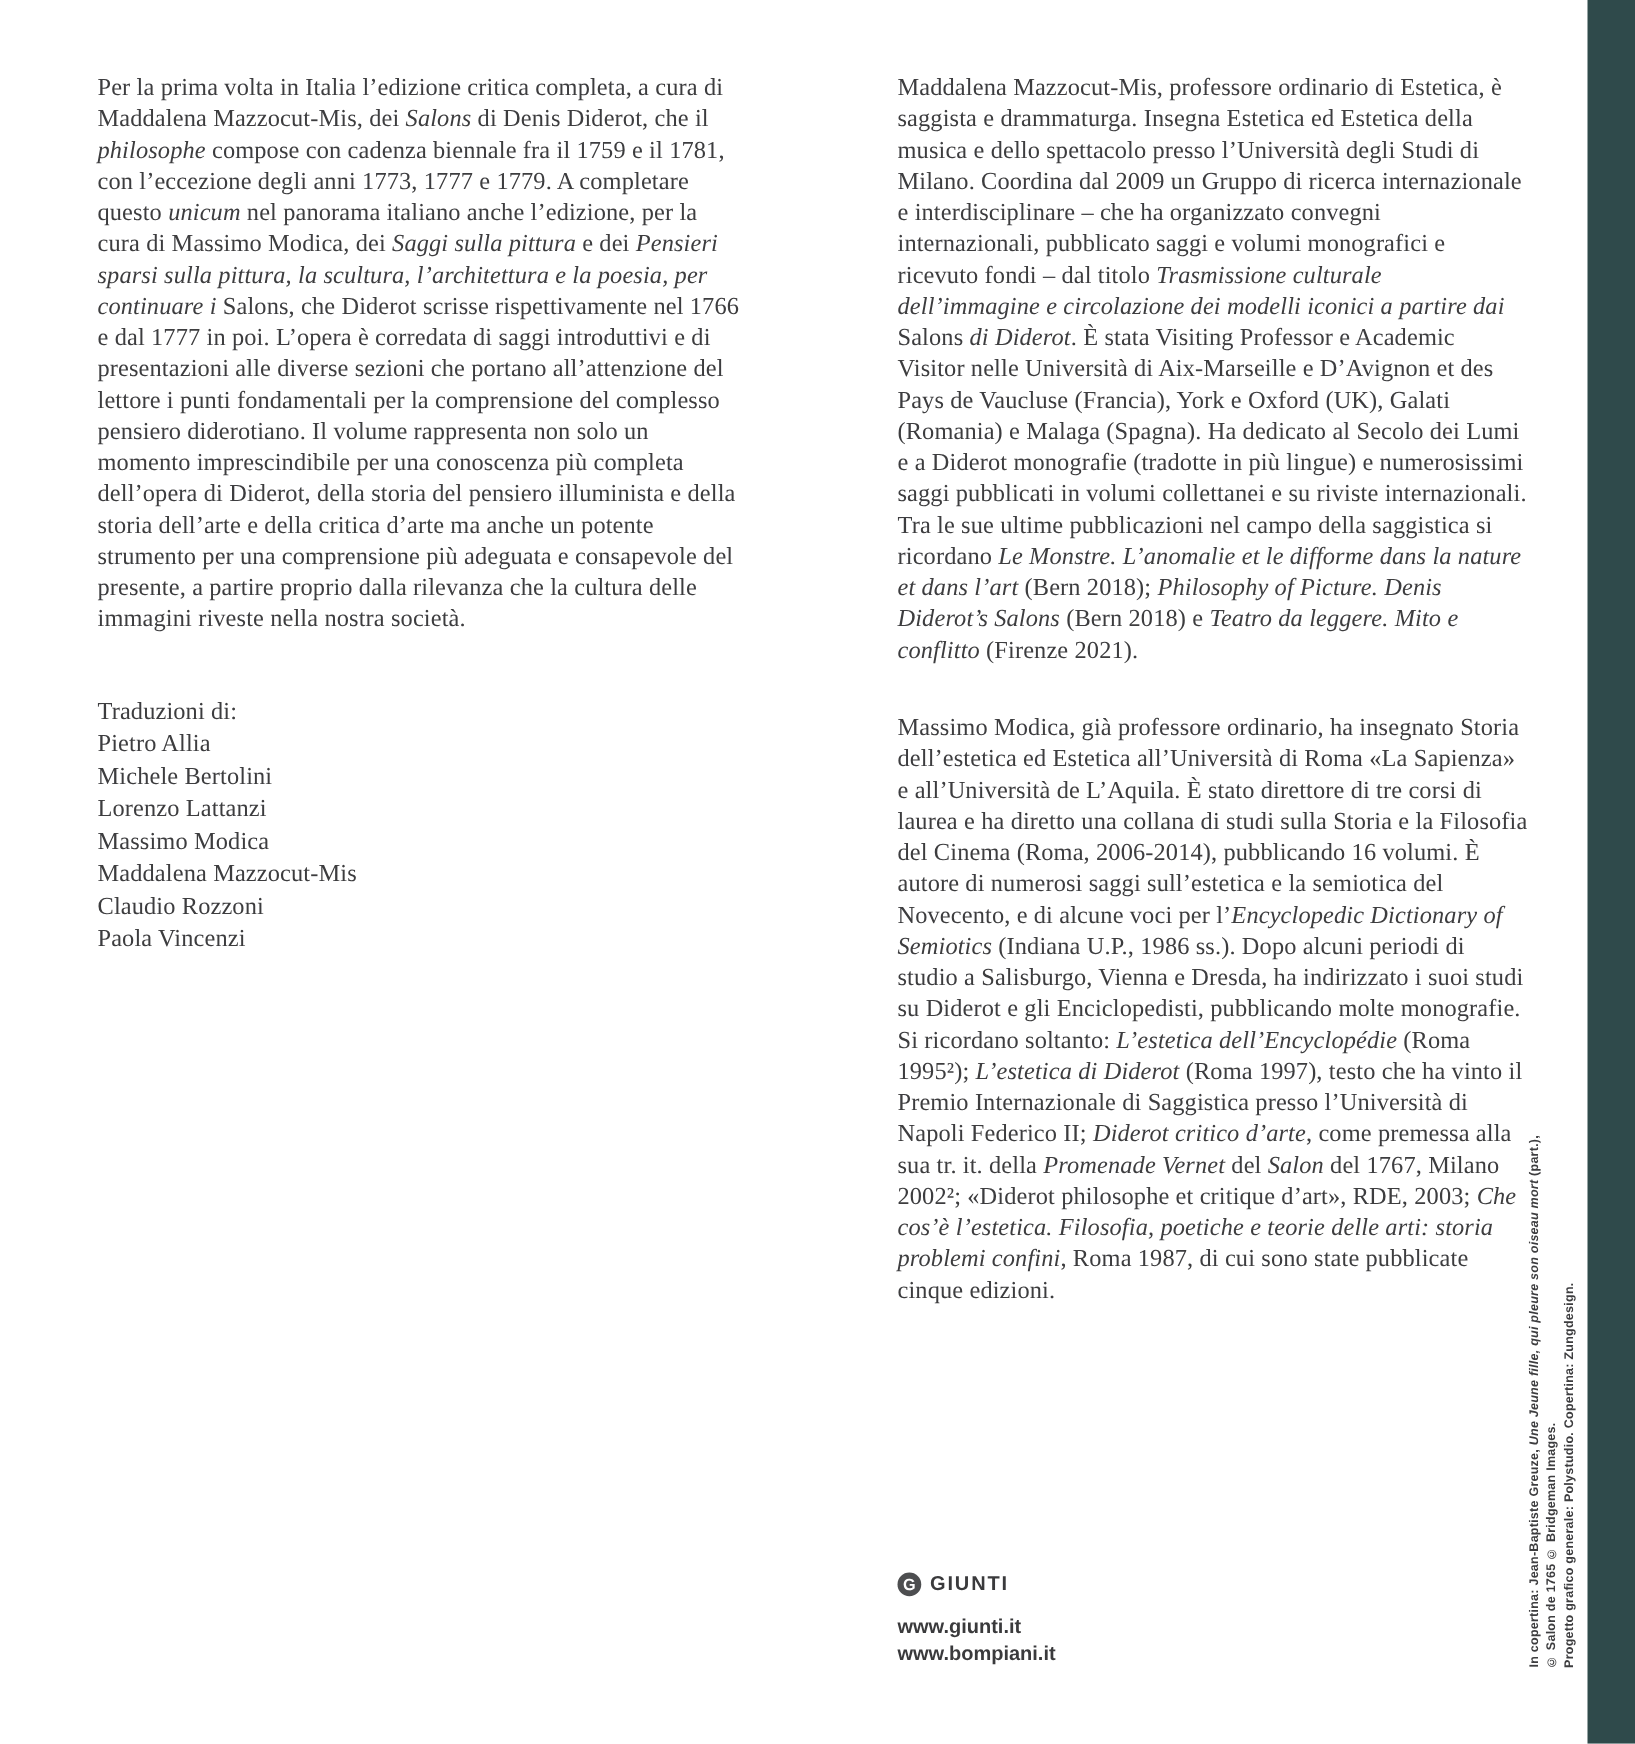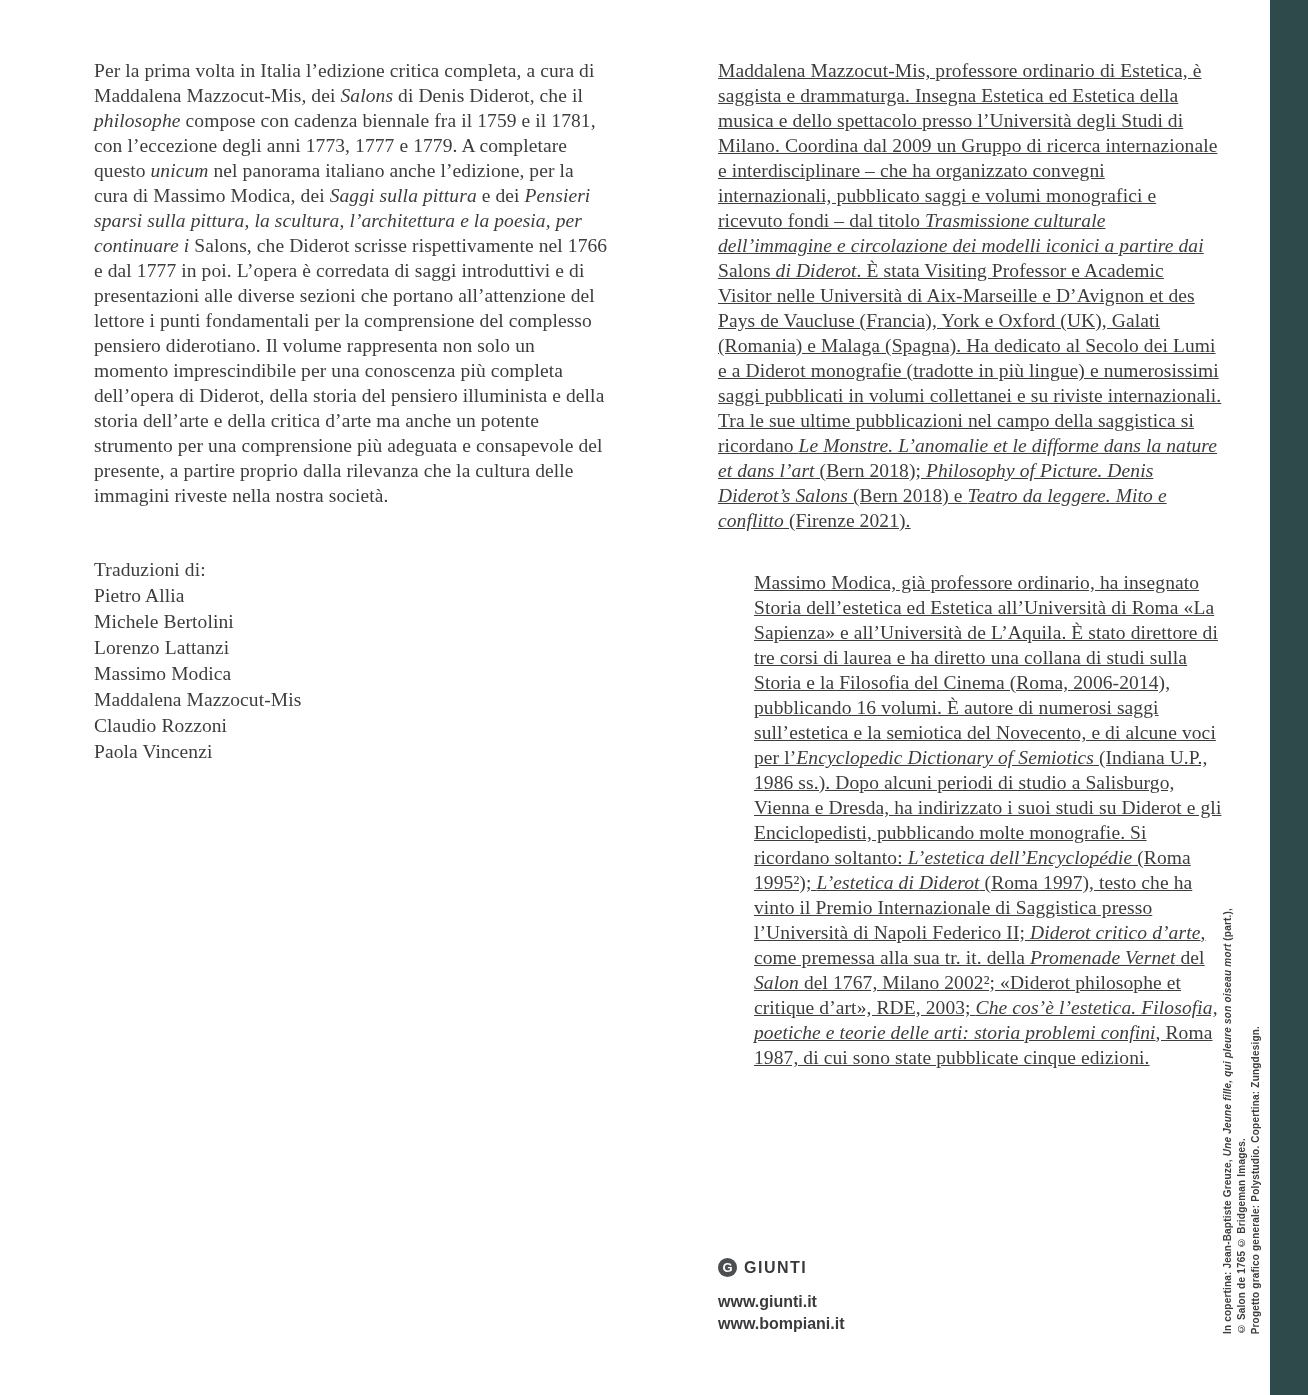--- a/index.html
+++ b/index.html
@@ -11,24 +11,24 @@
     font-family: "Liberation Serif", serif;
     color: #3d3d3f;
   }
   .col {
     position: absolute;
     font-size: 19.5px;
     line-height: 25px;
     letter-spacing: 0.1px;
     text-align: left;
   }
-  .col-left  { left: 94px;  top: 58px; width: 514px; }
-  .col-right { left: 718px; top: 58px; width: 504px; text-decoration: underline; }
+  .col-left  { left: 78px;  top: 58px; width: 514px; }
+  .col-right { left: 718px; top: 58px; width: 504px; }
   p.para { margin: 0; }
-  p.para + p.para { margin-top: 37px; margin-left: 36px; }
+  p.para + p.para { margin-top: 37px; }
   .credits { margin-top: 49px; line-height: 26px; }
   .credit-line { white-space: nowrap; }
 
   .footer-block {
     position: absolute;
     left: 718px; top: 1258px;
     font-family: "Liberation Sans", sans-serif;
     color: #3a3a3c;
   }
   .logo { display: flex; align-items: center; gap: 7px; margin-bottom: 14px; }

